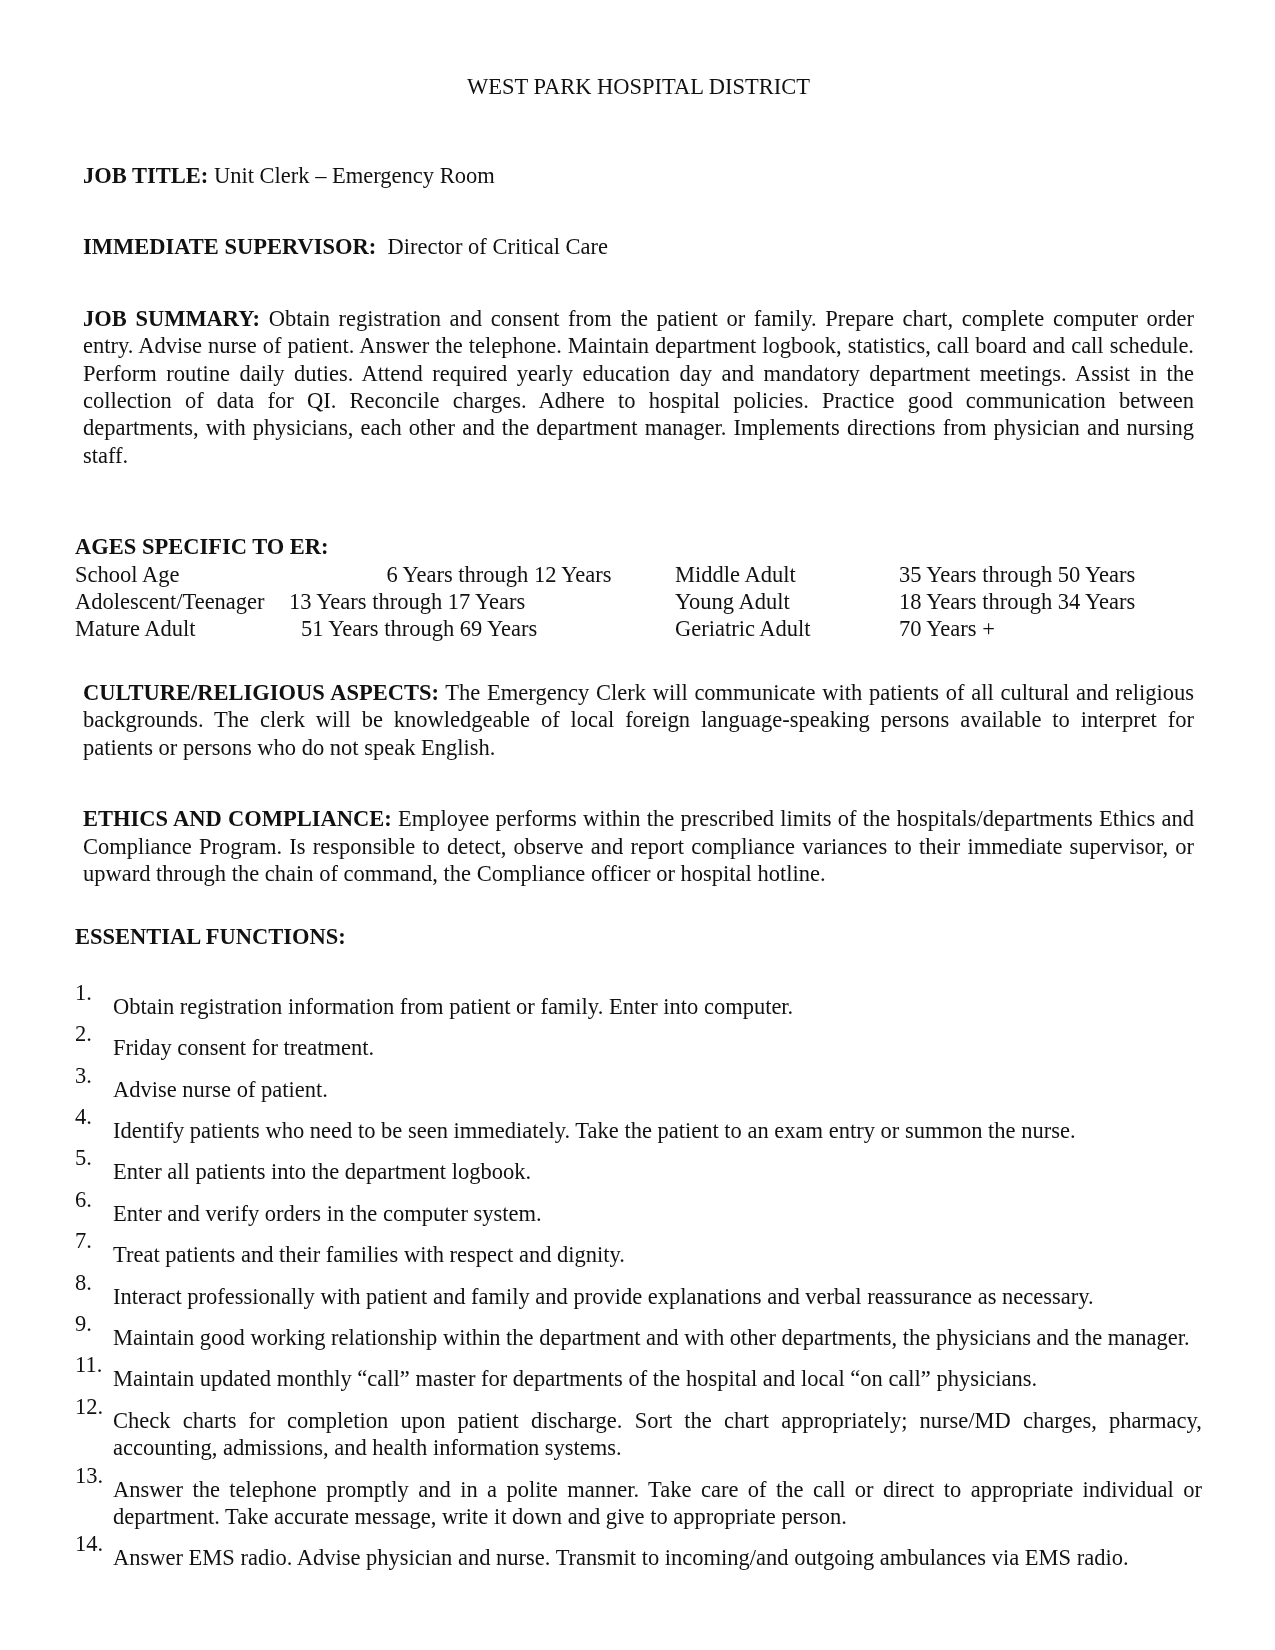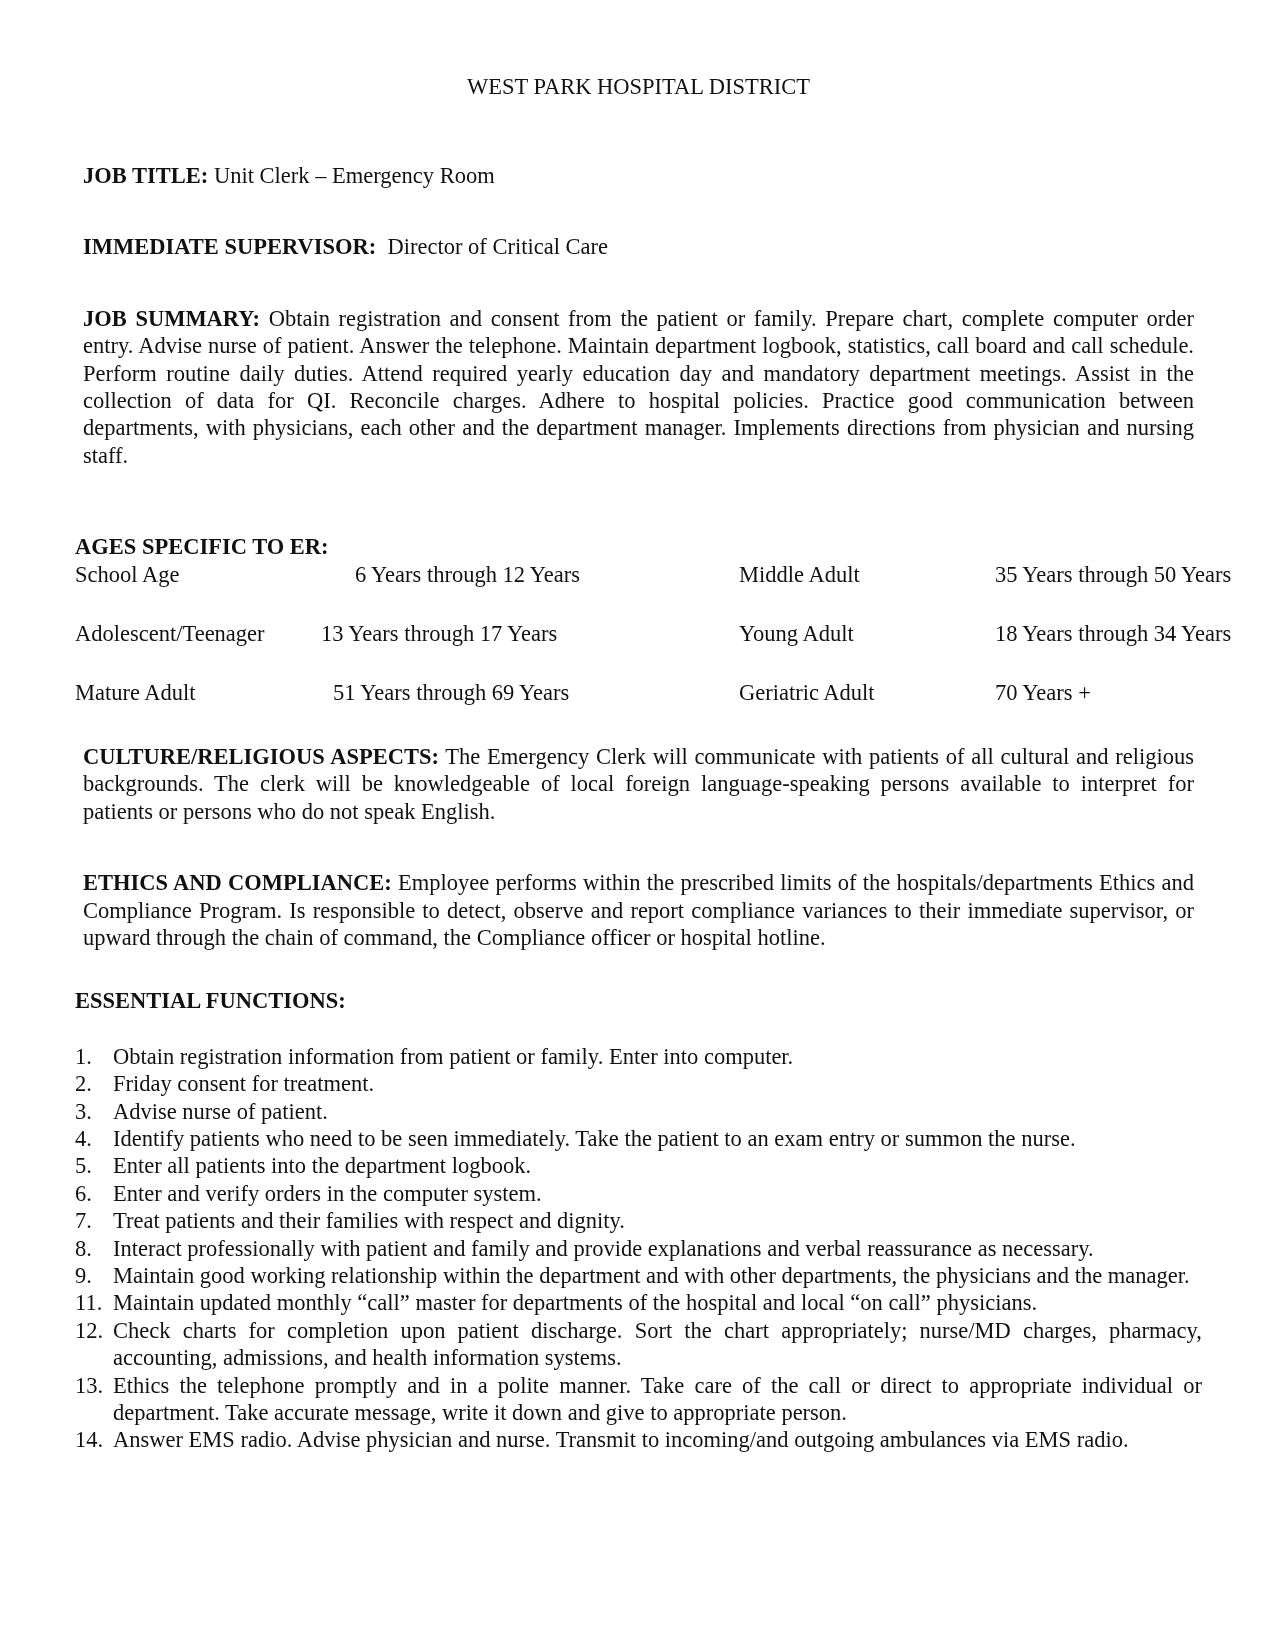--- a/index.html
+++ b/index.html
@@ -18,26 +18,26 @@
       top: 72px;
       width: 1127px;
     }
     .title-block { text-align: center; font-weight: normal; }
     .title-block div { line-height: 29px; }
     .label { font-weight: bold; }
     .para { text-align: justify; margin: 8px; }
     .gap-lg { height: 52px; }
     .gap-md { height: 28px; }
     .ages-head { font-weight: bold; }
-    .ages-grid { display: grid; grid-template-columns: 226px 374px 224px 303px; gap: 32px; }
+    .ages-grid { display: grid; grid-template-columns: 226px 374px 224px 303px; }
     ol.functions { list-style: none; margin: 0; padding: 0; }
     ol.functions li { display: flex; text-align: justify; }
     ol.functions li .num { width: 38px; flex: 0 0 38px; }
-    ol.functions li .txt { flex: 1; text-align: justify; }
-    .first-school-range { padding-left: 22px; }
+    ol.functions li .txt { flex: 1; text-align: justify; margin-top: 14px; }
+    .first-school-range { padding-left: 22px; text-align: center; }
   </style>
 </head>
 <body>
 
 <div class="page">
 
   <div class="title-block">
     <div>WEST PARK HOSPITAL DISTRICT</div>
   </div>
 
@@ -142,21 +142,21 @@
     <li>
         <span class="num">11.</span>
         <span class="txt">Maintain updated monthly “call” master for departments of the hospital and local “on call” physicians.</span>
       </li>
     <li>
         <span class="num">12.</span>
         <span class="txt">Check charts for completion upon patient discharge.   Sort the chart appropriately; nurse/MD charges, pharmacy, accounting, admissions, and health information systems.</span>
       </li>
     <li>
         <span class="num">13.</span>
-        <span class="txt">Ethics the telephone promptly and in a polite manner.   Take care of the call or direct to appropriate individual or department.  Take accurate message, write it down and give to appropriate person.</span>
+        <span class="txt">Answer the telephone promptly and in a polite manner.   Take care of the call or direct to appropriate individual or department.  Take accurate message, write it down and give to appropriate person.</span>
       </li>
     <li>
         <span class="num">14.</span>
         <span class="txt">Answer EMS radio.  Advise physician and nurse.  Transmit to incoming/and outgoing ambulances via EMS radio.</span>
       </li>
   </ol>
 
 </div>
 
 </body></html>

